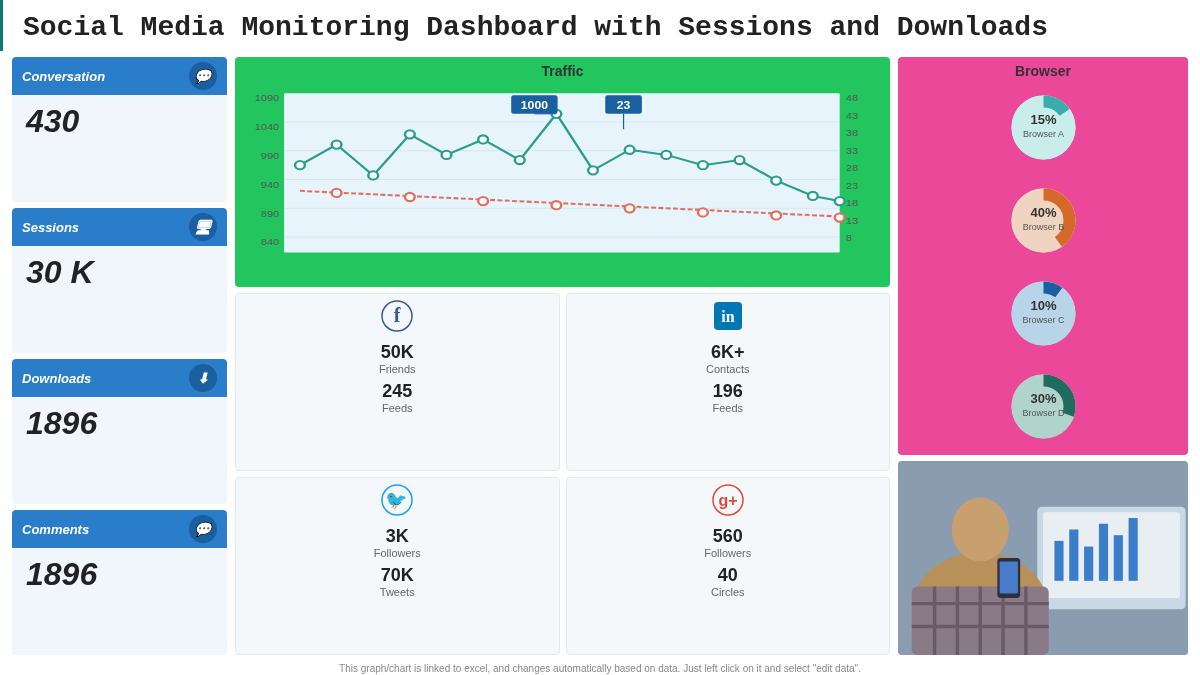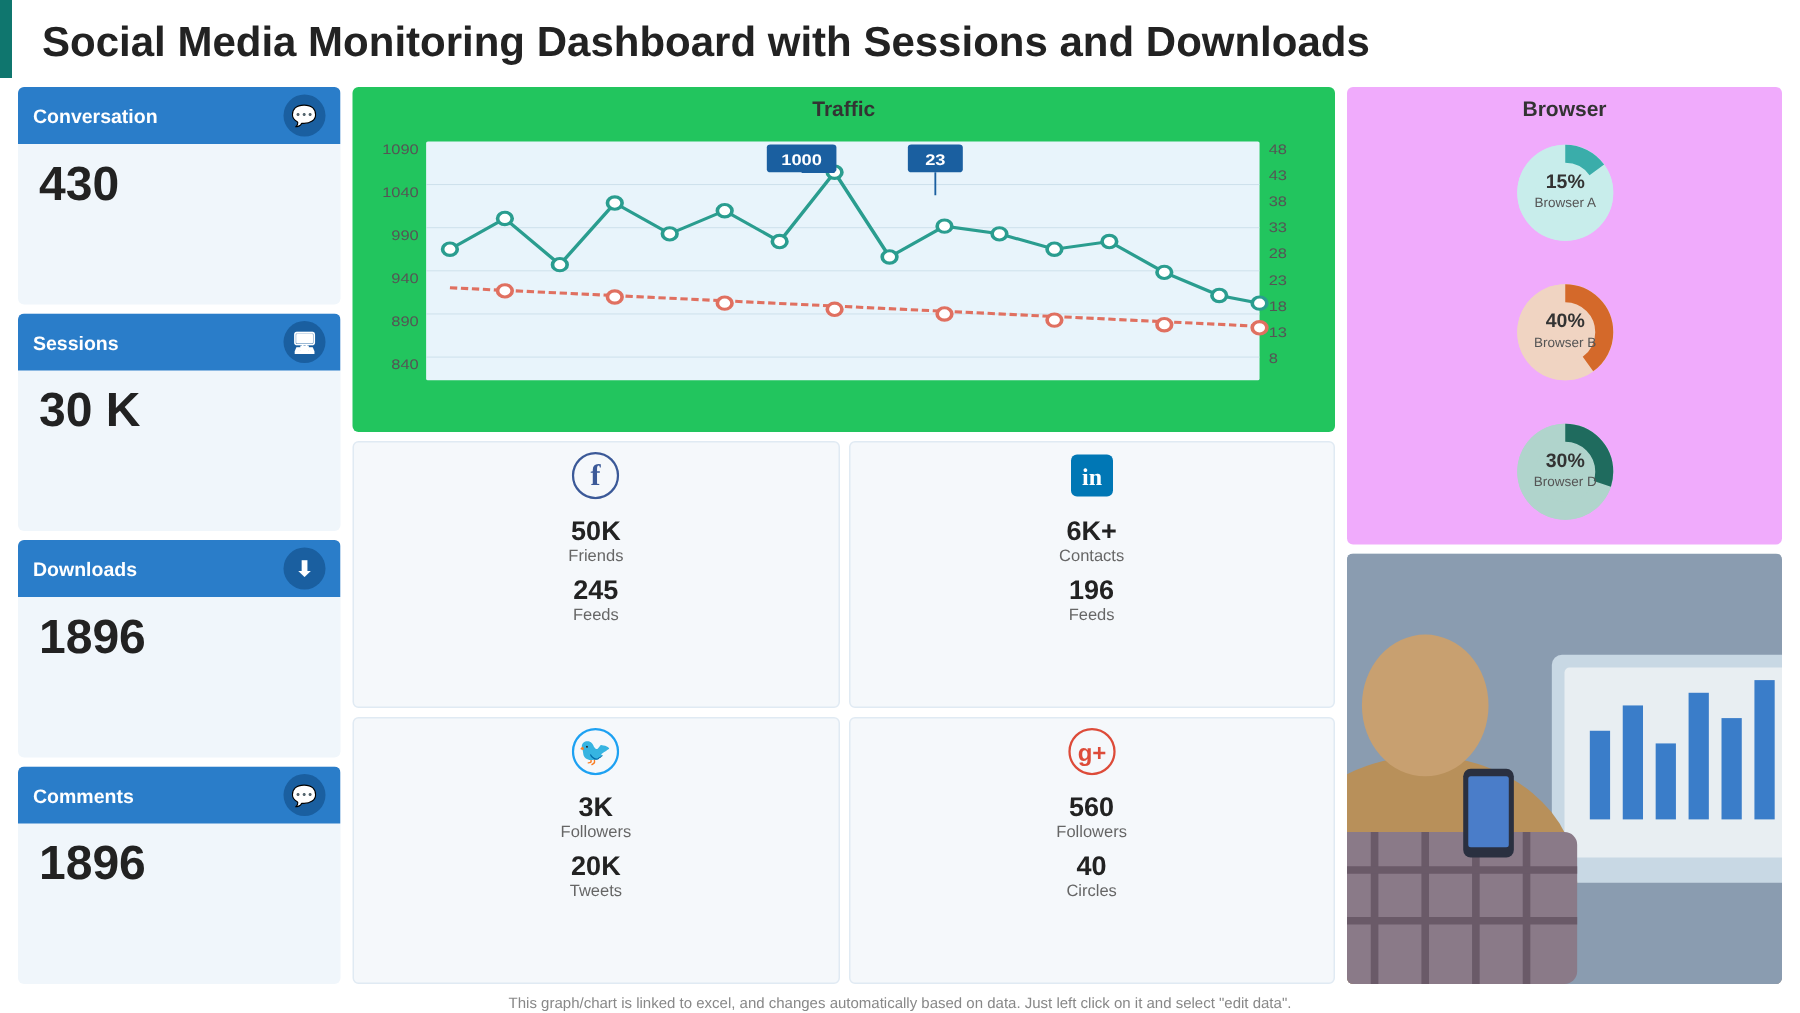--- a/index.html
+++ b/index.html
@@ -10,37 +10,39 @@
       font-family: 'Segoe UI', Arial, sans-serif;
       overflow: hidden;
       position: relative;
     }
 
     .page-title {
       font-size: 28px;
       font-weight: 600;
       color: #222;
       padding: 12px 20px 8px 20px;
-      border-left: 8px solid #0f766e;
+      border-left: 3px solid #0f766e;
+      font-family: Liberation Mono, monospace;
     }
 
     .main-content {
       display: flex;
       gap: 8px;
       padding: 6px 12px;
       height: calc(675px - 65px);
     }
 
     
     .left-col {
       display: flex;
       flex-direction: column;
       gap: 6px;
       width: 215px;
       flex-shrink: 0;
+      font-style: italic;
     }
 
     .stat-card {
       background: #f0f6fb;
       border-radius: 4px;
       overflow: hidden;
       flex: 1;
     }
 
     .stat-header {
@@ -154,21 +156,21 @@
     
     .right-col {
       width: 290px;
       flex-shrink: 0;
       display: flex;
       flex-direction: column;
       gap: 6px;
     }
 
     .browser-card {
-      background: #f0abfc;
+      background: #ec4899;
       border-radius: 4px;
       padding: 6px 10px;
     }
 
     .browser-title {
       text-align: center;
       font-size: 14px;
       font-weight: 600;
       color: #333;
       margin-bottom: 6px;
@@ -380,21 +382,21 @@
               <circle cx="16" cy="16" r="15" fill="none" stroke="#1da1f2" stroke-width="1.5"></circle>
               <text x="16" y="22" font-size="18" fill="#1da1f2" text-anchor="middle">🐦</text>
             </svg>
           </div>
           <div class="social-stats">
             <div class="social-stat">
               <div class="social-stat-value">3K</div>
               <div class="social-stat-label">Followers</div>
             </div>
             <div class="social-stat">
-              <div class="social-stat-value">20K</div>
+              <div class="social-stat-value">70K</div>
               <div class="social-stat-label">Tweets</div>
             </div>
           </div>
         </div>
 
         <div class="social-card">
           <div class="social-logo">
             <svg width="32" height="32" viewBox="0 0 32 32">
               <circle cx="16" cy="16" r="15" fill="none" stroke="#dd4b39" stroke-width="1.5"></circle>
               <text x="16" y="22" font-size="16" fill="#dd4b39" text-anchor="middle" font-weight="bold" font-family="sans-serif">g+</text>
@@ -435,20 +437,30 @@
             <svg class="donut-svg" viewBox="0 0 85 85">
               <circle cx="42.5" cy="42.5" r="32" fill="#f0d4c2" stroke="none"></circle>
               <circle cx="42.5" cy="42.5" r="26" fill="none" stroke="#f0d4c2" stroke-width="12"></circle>
 
               <circle cx="42.5" cy="42.5" r="26" fill="none" stroke="#d4692a" stroke-width="12" stroke-dasharray="65.4 98" stroke-dashoffset="0" transform="rotate(-90 42.5 42.5)"></circle>
               <text x="42.5" y="39" font-size="13" font-weight="bold" fill="#333" text-anchor="middle">40%</text>
               <text x="42.5" y="52" font-size="9" fill="#555" text-anchor="middle">Browser B</text>
             </svg>
           </div>
 
+          <div class="donut-container">
+            <svg class="donut-svg" viewBox="0 0 85 85">
+              <circle cx="42.5" cy="42.5" r="32" fill="#b8d4e8" stroke="none"></circle>
+              <circle cx="42.5" cy="42.5" r="26" fill="none" stroke="#b8d4e8" stroke-width="12"></circle>
+
+              <circle cx="42.5" cy="42.5" r="26" fill="none" stroke="#1a5fa0" stroke-width="12" stroke-dasharray="16.3 147.1" stroke-dashoffset="0" transform="rotate(-90 42.5 42.5)"></circle>
+              <text x="42.5" y="39" font-size="13" font-weight="bold" fill="#333" text-anchor="middle">10%</text>
+              <text x="42.5" y="52" font-size="9" fill="#555" text-anchor="middle">Browser C</text>
+            </svg>
+          </div>
 
           <div class="donut-container">
             <svg class="donut-svg" viewBox="0 0 85 85">
               <circle cx="42.5" cy="42.5" r="32" fill="#b0d4cc" stroke="none"></circle>
               <circle cx="42.5" cy="42.5" r="26" fill="none" stroke="#b0d4cc" stroke-width="12"></circle>
 
               <circle cx="42.5" cy="42.5" r="26" fill="none" stroke="#1f6b5e" stroke-width="12" stroke-dasharray="49 114.4" stroke-dashoffset="0" transform="rotate(-90 42.5 42.5)"></circle>
               <text x="42.5" y="39" font-size="13" font-weight="bold" fill="#333" text-anchor="middle">30%</text>
               <text x="42.5" y="52" font-size="9" fill="#555" text-anchor="middle">Browser D</text>
             </svg>

